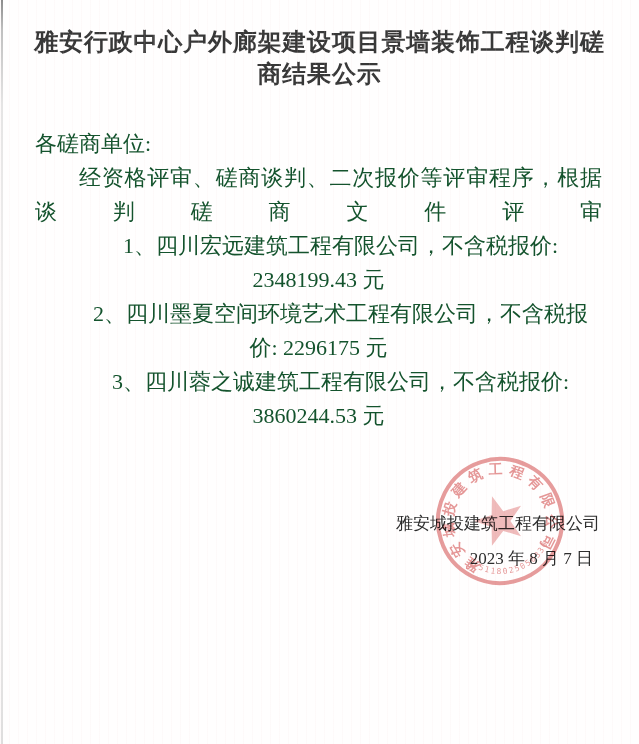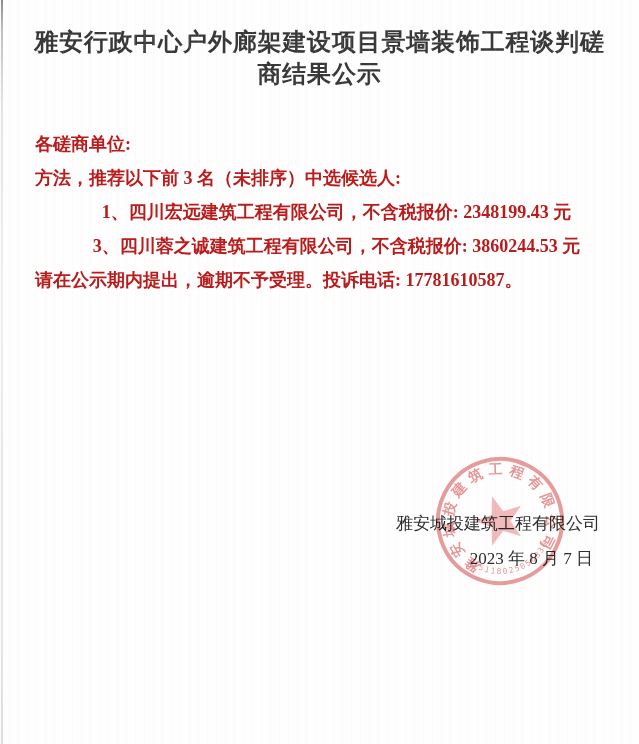--- a/index.html
+++ b/index.html
@@ -37,23 +37,22 @@
     font-family:"Liberation Sans","DejaVu Sans",sans-serif;
     font-weight:bold;
     font-size:24px;
     line-height:32px;
     letter-spacing:0.8px;
     color:#383838;
   }
   .content{
     position:absolute;
     left:35px;top:127px;width:567px;
-    font-size:18px;line-height:34px;
-    color:#b91c1c;
-    font-weight:bold;
+    font-size:22px;line-height:34px;
+    color:#14532d;
   }
   .bodyline{min-height:34px;}
   .indent{text-indent:2em;text-align:center;}
   .fill{
     text-align:justify;
     text-align-last:justify;
     text-justify:inter-character;
   }
   .signature{
     position:absolute;
@@ -92,24 +91,24 @@
 
   <div class="edge-artifact"></div>
 
   <div class="doc-title">
     <div>雅安行政中心户外廊架建设项目景墙装饰工程谈判磋</div>
     <div>商结果公示</div>
   </div>
 
   <div class="content">
     <div class="bodyline">各磋商单位:</div>
-    <div class="bodyline">方法，推荐以下前 3 名（未排序）中选候选人:</div>
+    <div class="bodyline indent fill">经资格评审、磋商谈判、二次报价等评审程序，根据谈判磋商文件评审</div>
     <div class="bodyline indent">1、四川宏远建筑工程有限公司，不含税报价: 2348199.43 元</div>
+    <div class="bodyline indent">2、四川墨夏空间环境艺术工程有限公司，不含税报价: 2296175 元</div>
     <div class="bodyline indent">3、四川蓉之诚建筑工程有限公司，不含税报价: 3860244.53 元</div>
-    <div class="bodyline">请在公示期内提出，逾期不予受理。投诉电话: 17781610587。</div>
   </div>
 
   <div class="signature">
     <div class="sig-company">雅安城投建筑工程有限公司</div>
     <div class="sig-date">2023 年 8 月 7 日</div>
   </div>
 
   <svg class="seal" viewBox="0 0 140 140" xmlns="http://www.w3.org/2000/svg">
     <defs>
       <path id="sealTopArc" d="M 40.4,106.5 A 47,47 0 1 1 99.6,106.5" fill="none"></path>

